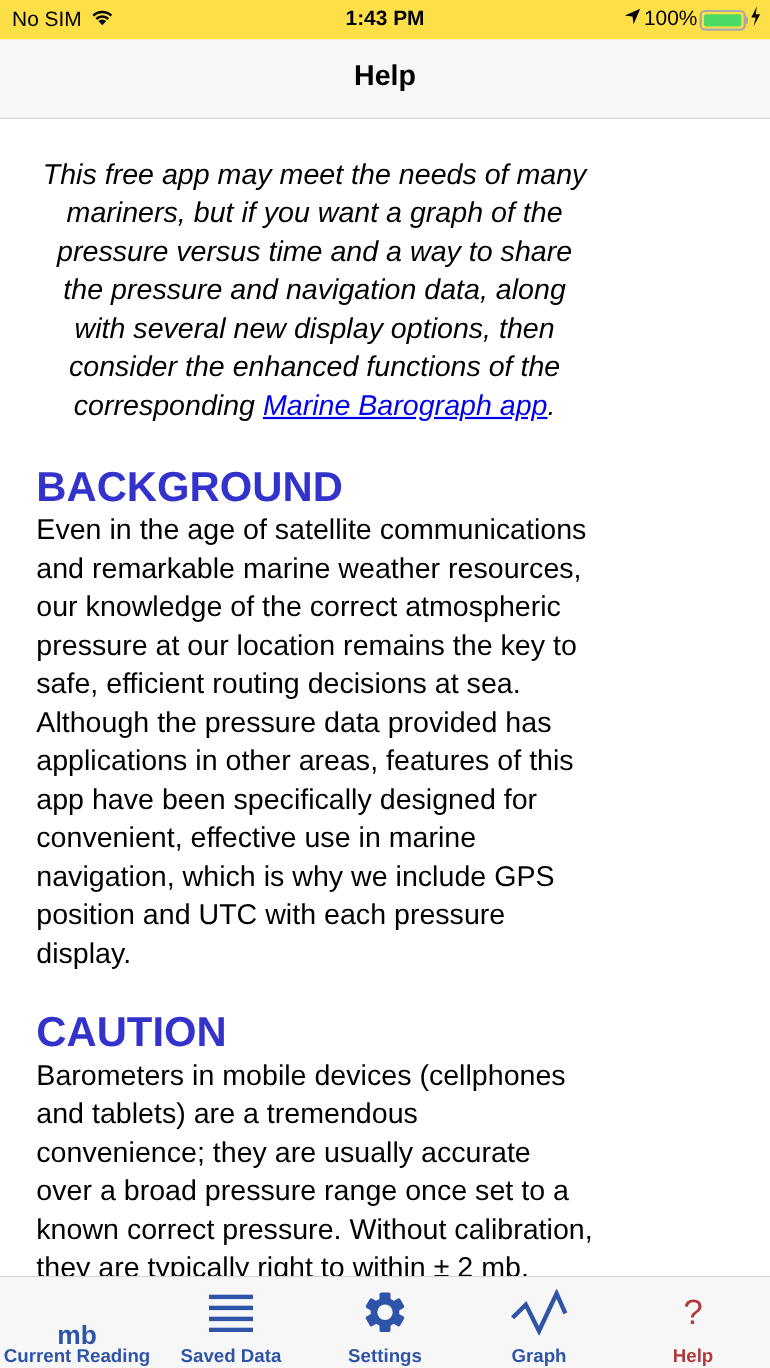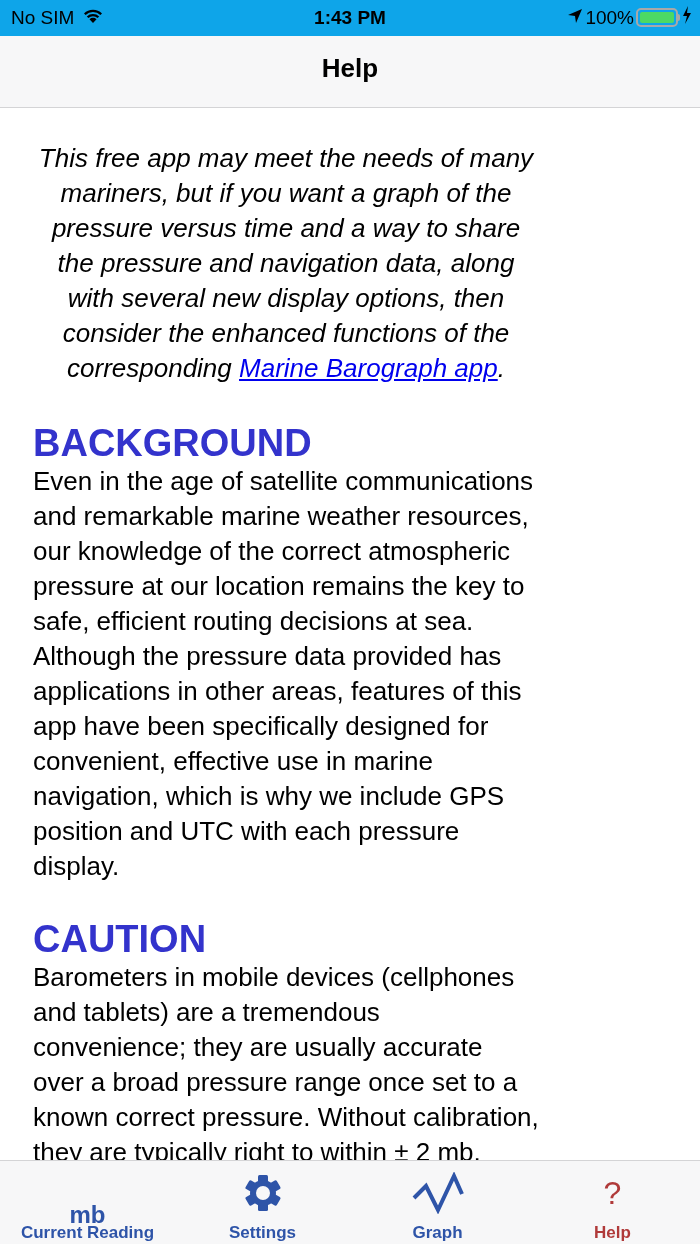--- a/index.html
+++ b/index.html
@@ -1,21 +1,21 @@
 <!DOCTYPE html>
 <html><head>
 <meta charset="utf-8">
 <style>
   * { box-sizing: border-box; margin: 0; padding: 0; }
   html, body { width: 700px; height: 1244px; overflow: hidden; background: #ffffff; }
   body { font-family: "Liberation Sans", sans-serif; color: #000; position: relative; }
 
   .status-bar {
     position: absolute; top: 0; left: 0; width: 700px; height: 36px;
-    background: #0ea5e9; display: flex; align-items: center;
+    background: #fde047; display: flex; align-items: center;
     font-size: 19px; color: #000;
   }
   .status-left { position: absolute; left: 11px; top: 7px; display: flex; align-items: center; gap: 8px; }
   .status-center { position: absolute; left: 0; right: 0; top: 7px; text-align: center; font-weight: 600; }
   .status-right { position: absolute; right: 8px; top: 6px; display: flex; align-items: center; gap: 2px; }
   .battery {
     width: 42px; height: 19px; border: 2px solid #a8a8a8; border-radius: 5px;
     padding: 2px; position: relative;
   }
   .battery-fill { width: 100%; height: 100%; background: #4cd964; border-radius: 2px; }
@@ -111,20 +111,31 @@
 
 <div class="tab-bar">
   <div class="tab">
     <div class="tab-icon">
       <span class="mb-glyph">mb</span>
     </div>
     <span class="tab-label">Current Reading</span>
   </div>
   <div class="tab">
     <div class="tab-icon">
+      <svg width="40" height="36" viewBox="0 0 40 36">
+        <rect x="0" y="2" width="40" height="4" fill="#2e54a8"></rect>
+        <rect x="0" y="12" width="40" height="4" fill="#2e54a8"></rect>
+        <rect x="0" y="22" width="40" height="4" fill="#2e54a8"></rect>
+        <rect x="0" y="32" width="40" height="4" fill="#2e54a8"></rect>
+      </svg>
+    </div>
+    <span class="tab-label">Saved Data</span>
+  </div>
+  <div class="tab">
+    <div class="tab-icon">
       <svg width="38" height="38" viewBox="0 0 38 38">
         <g fill="#2e54a8">
           <rect x="14" y="1" width="10" height="8" rx="1.5"></rect>
           <rect x="14" y="29" width="10" height="8" rx="1.5"></rect>
           <rect x="14" y="1" width="10" height="8" rx="1.5" transform="rotate(60 19 19)"></rect>
           <rect x="14" y="1" width="10" height="8" rx="1.5" transform="rotate(120 19 19)"></rect>
           <rect x="14" y="1" width="10" height="8" rx="1.5" transform="rotate(240 19 19)"></rect>
           <rect x="14" y="1" width="10" height="8" rx="1.5" transform="rotate(300 19 19)"></rect>
           <circle cx="19" cy="19" r="13"></circle>
         </g>

